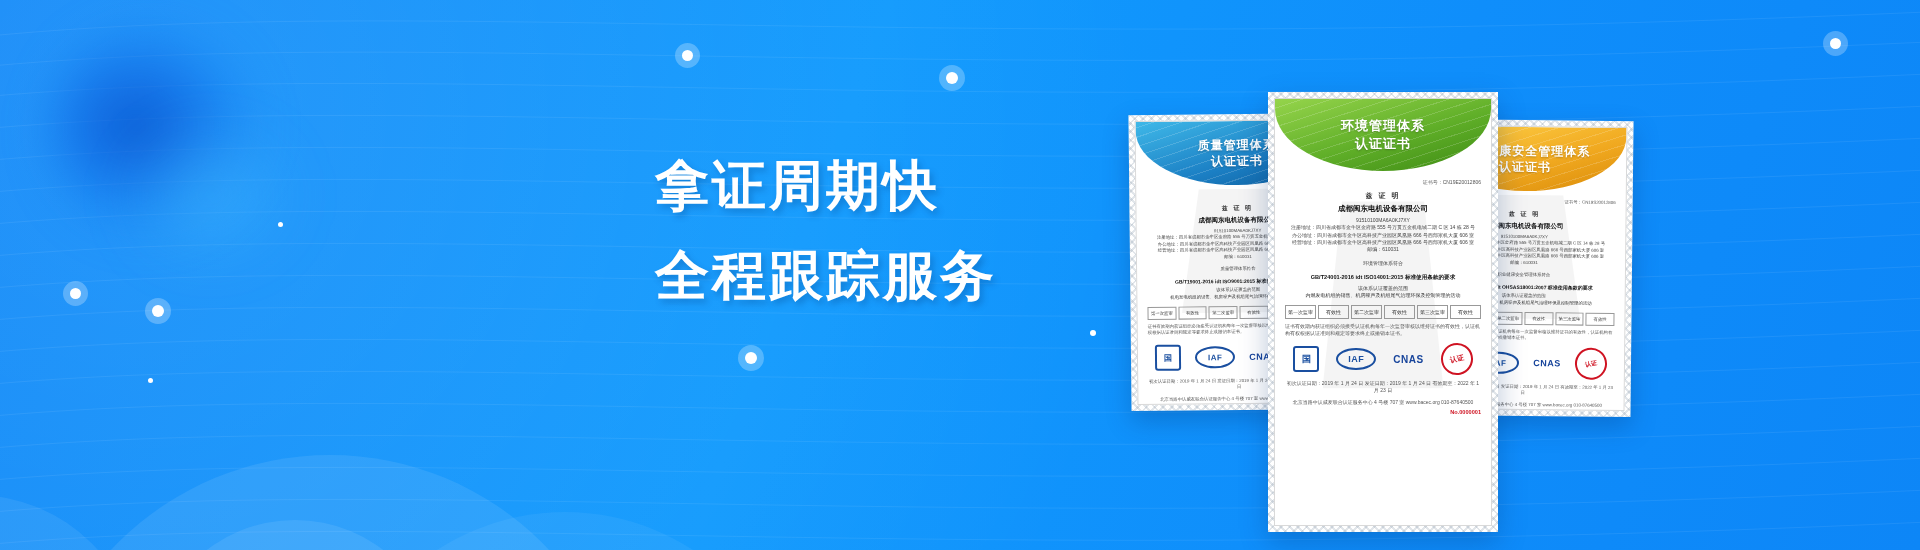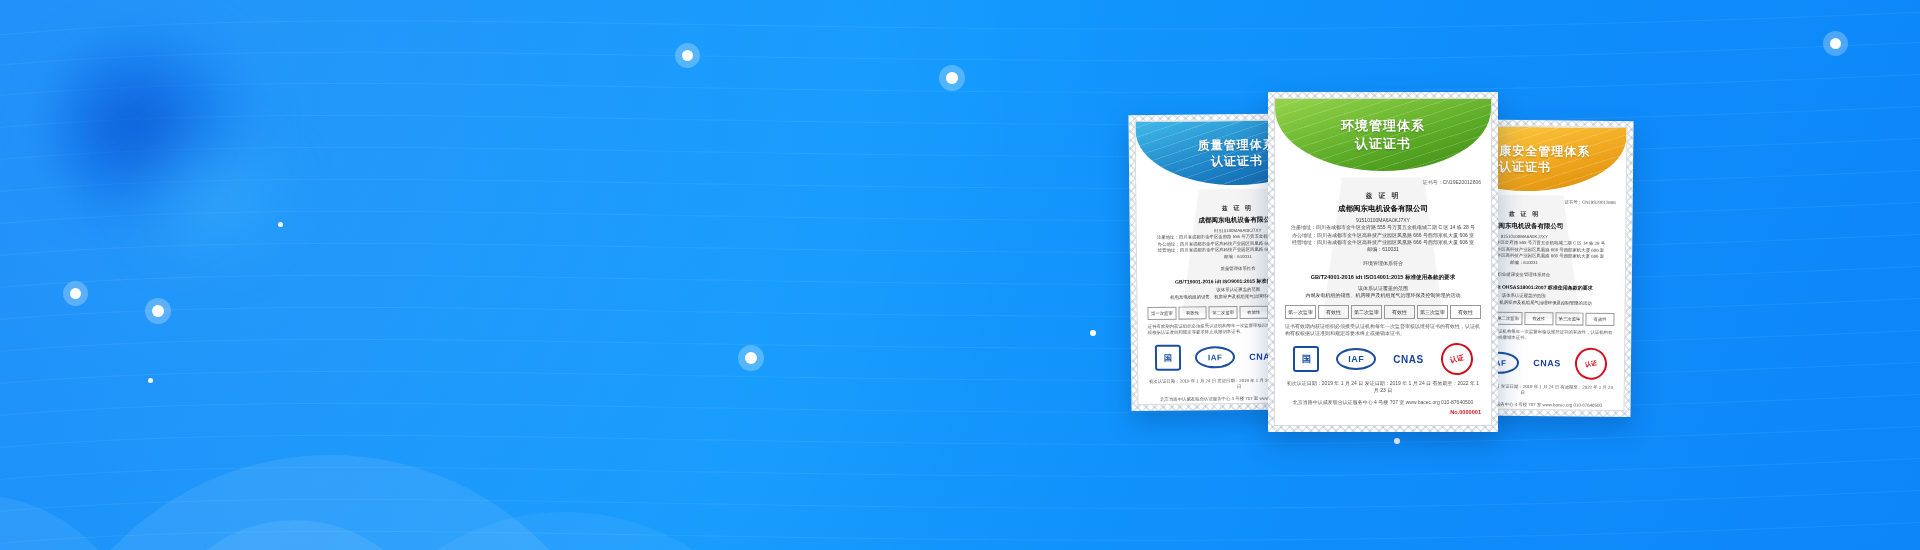--- a/index.html
+++ b/index.html
@@ -169,21 +169,21 @@
     color:#cf1322; font-weight:700;
     display:flex; align-items:center; justify-content:center;
     transform:rotate(-12deg);
   }
   .cert-dates { color:#555; line-height:1.4; margin-top:5px; text-align:center; }
   .cert-no { color:#cf1322; font-weight:700; text-align:right; margin-top:3px; }
 
   
   .cert-left   { left:10px;  top:34px;  width:216px; height:296px; transform:rotate(-0.6deg); z-index:1; }
   .cert-right  { left:296px; top:40px;  width:216px; height:296px; transform:rotate(0.6deg);  z-index:1; }
-  .cert-center { left:148px; top:12px;  width:230px; height:340px; z-index:2; }
+  .cert-center { left:148px; top:12px;  width:230px; height:440px; z-index:2; }
 
   .cert-left  .cert-hdr { background:linear-gradient(165deg,#3fb8e8 0%, #1b7fc4 60%, #0f5e9c 100%); }
   .cert-center .cert-hdr{ background:linear-gradient(165deg,#95d44b 0%, #5fae28 55%, #3d8a13 100%); height:72px; }
   .cert-right .cert-hdr { background:linear-gradient(165deg,#ffd24a 0%, #f0a81f 58%, #d98a08 100%); }
 
   
   .cert-left  .cert-hdr .t1, .cert-left  .cert-hdr .t2,
   .cert-right .cert-hdr .t1, .cert-right .cert-hdr .t2 { font-size:12px; line-height:16px; }
   .cert-center .cert-hdr .t1, .cert-center .cert-hdr .t2 { font-size:13px; line-height:18px; }
 
@@ -248,20 +248,24 @@
   <div class="dot" style="left:278px; top:222px; width:5px;  height:5px;"></div>
   <div class="dot halo" style="left:682px; top:50px;  width:11px; height:11px;"></div>
   <div class="dot halo" style="left:946px; top:72px;  width:12px; height:12px;"></div>
   <div class="dot" style="left:1364px;top:98px;  width:5px;  height:5px;"></div>
   <div class="dot halo" style="left:1830px;top:38px;  width:11px; height:11px;"></div>
   <div class="dot halo" style="left:745px; top:352px; width:12px; height:12px;"></div>
   <div class="dot" style="left:1090px;top:330px; width:6px;  height:6px;"></div>
   <div class="dot" style="left:1394px;top:438px; width:6px;  height:6px;"></div>
   <div class="dot" style="left:148px; top:378px; width:5px;  height:5px;"></div>
 
+  <div class="headline">
+    <div class="line">拿证周期快</div>
+    <div class="line">全程跟踪服务</div>
+  </div>
 
   <div class="plane">
     <svg viewBox="0 0 110 86" aria-hidden="true">
       <path d="M8,24 L96,33 L40,44 Z" fill="#ffffff" opacity="0.95"></path>
       <path d="M40,44 L96,33 L34,62 Z" fill="#e8eef3"></path>
       <path d="M8,24 L40,44 L34,62 L18,48 Z" fill="#f7fafc" opacity="0.85"></path>
       <path d="M0,84 C10,76 18,70 26,66" fill="none" stroke="#ffffff" stroke-opacity="0.6" stroke-width="1.4" stroke-dasharray="2 4"></path>
     </svg>
   </div>
 

